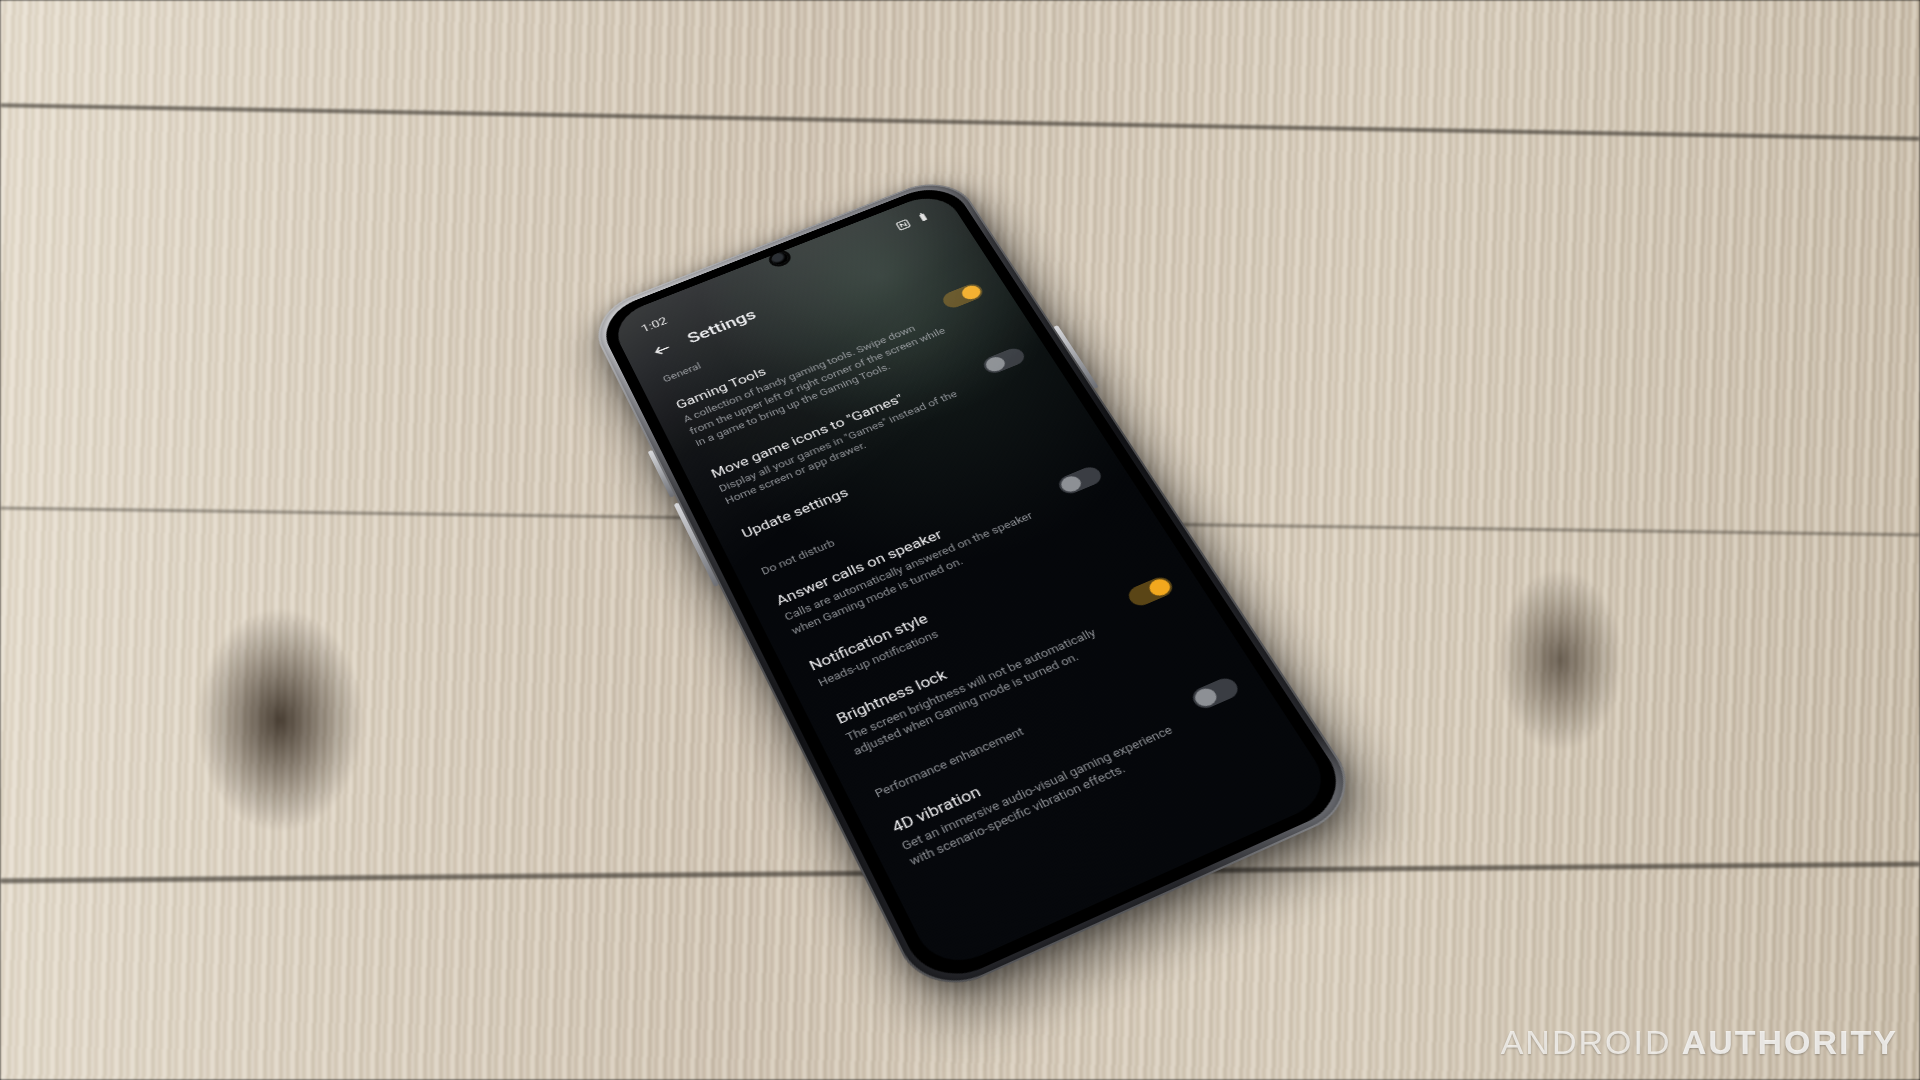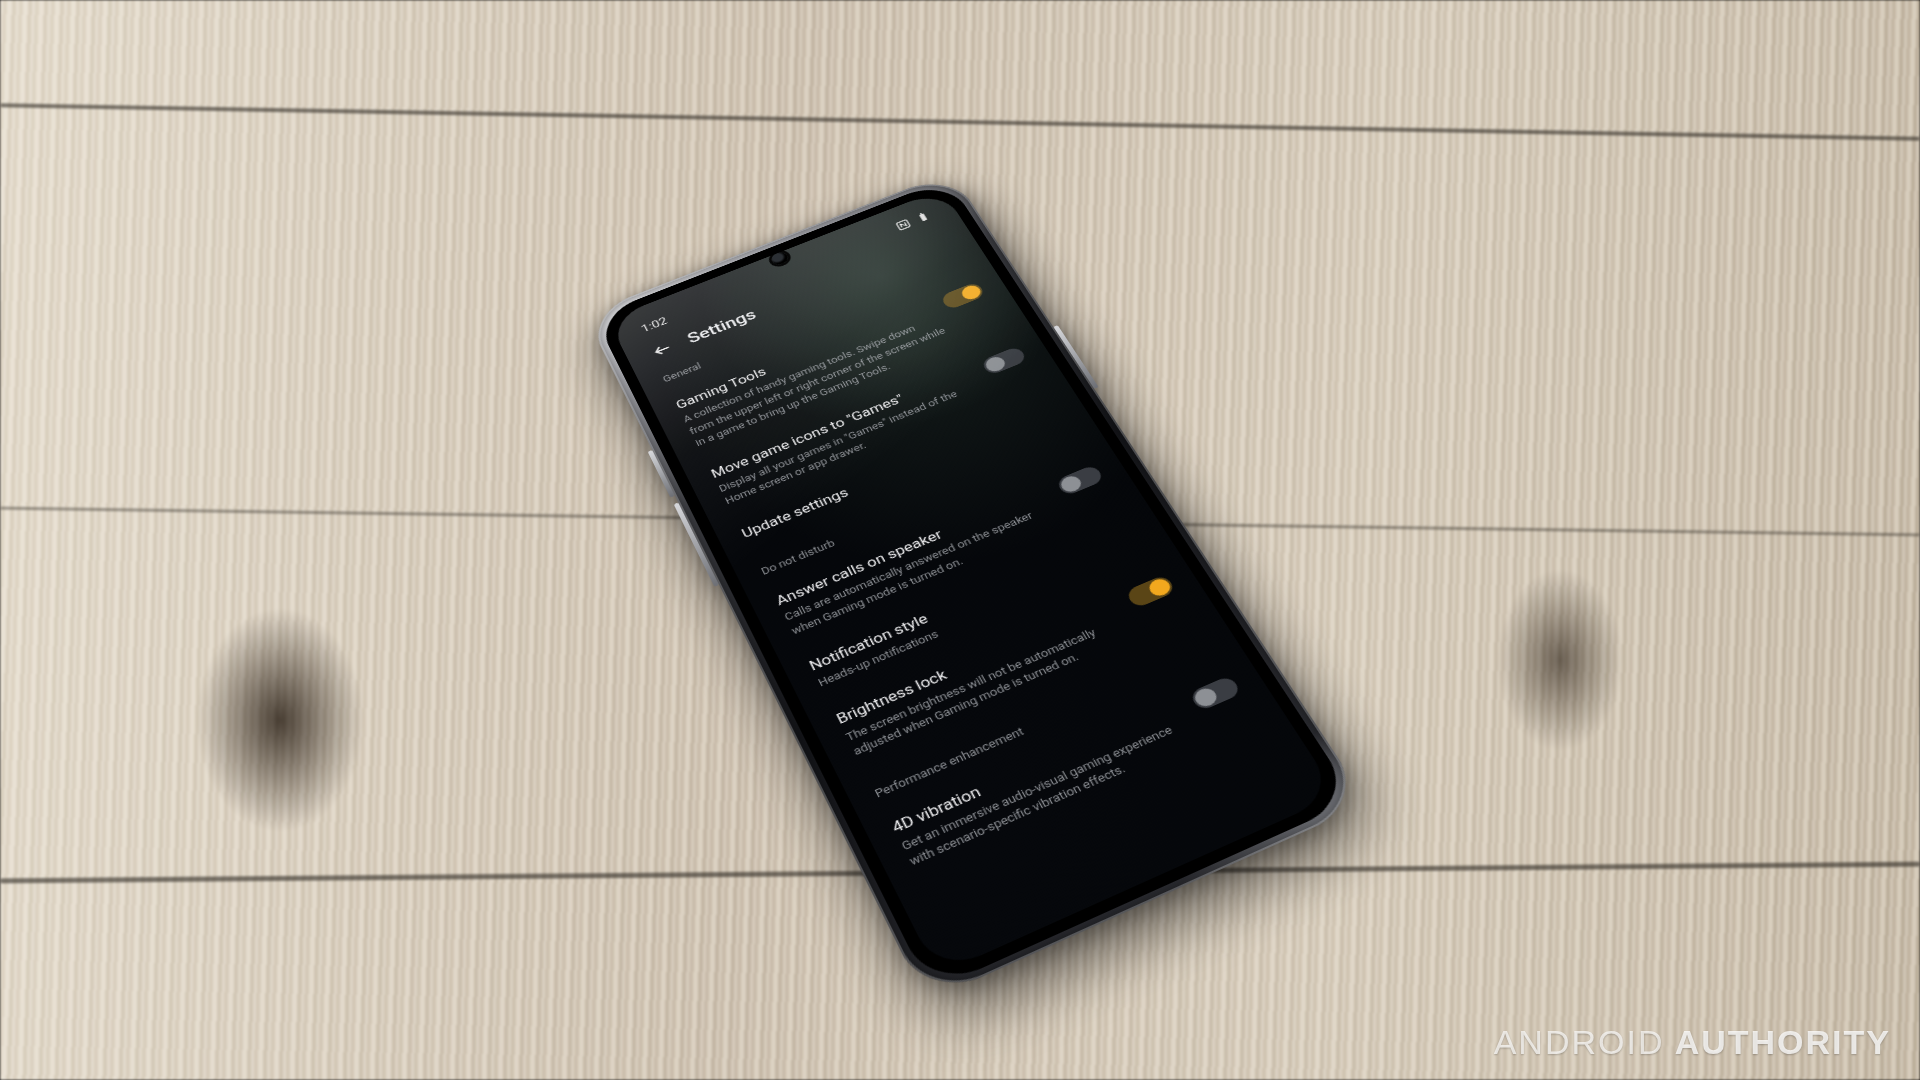--- a/index.html
+++ b/index.html
@@ -25,21 +25,21 @@
     background-blend-mode: multiply, multiply, overlay, normal;
     filter: blur(1.2px) contrast(0.94) brightness(1.06);
   }
   .grain-crack {
     position: absolute; background: rgba(30,25,20,0.55);
     border-radius: 2px; filter: blur(1px);
   }
 
   
   .watermark {
-    position: absolute; right: 29px; bottom: 18px;
+    position: absolute; right: 22px; bottom: 18px;
     font-size: 34px; font-weight: 700; letter-spacing: 2px;
     color: rgba(255,255,255,0.78);
     text-shadow: 0 1px 2px rgba(0,0,0,0.25);
     font-family: Arial, sans-serif;
   }
   .watermark .thin { font-weight: 300; opacity: 0.88; }
 
   
   .stage {
     position: absolute; inset: 0;

